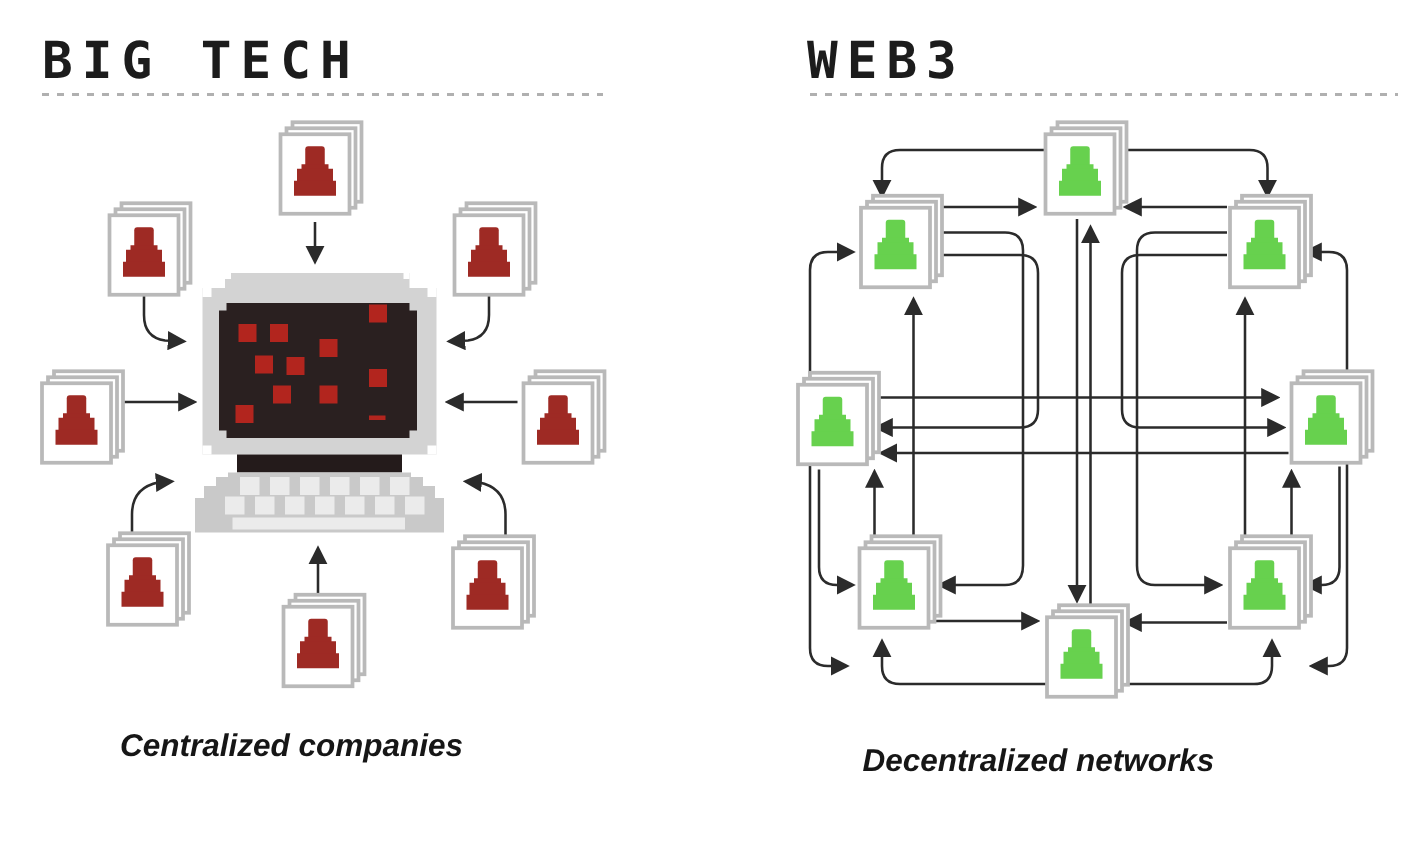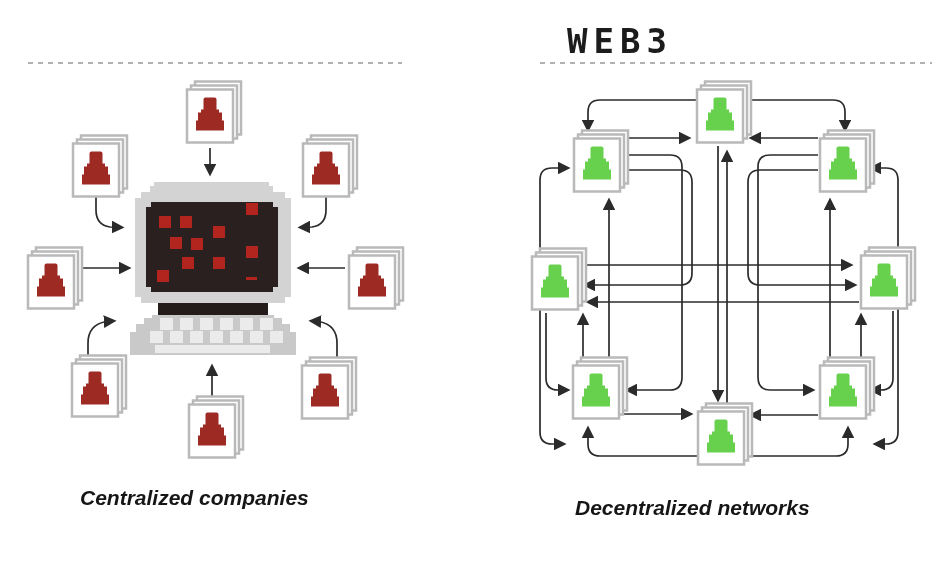--- a/index.html
+++ b/index.html
@@ -7,21 +7,21 @@
     --c-monitor:#d3d3d3; --c-screen:#2a2020; --c-pixel:#b2251e; --c-neck:#241b1b;
     --c-keyboard:#c9c9c9; --c-key:#ebebeb; --c-divider:#b0b0b0; --c-text:#1c1c1c;
     --c-red:#9e2a24; --c-green:#67d14e;
   }
   html,body{margin:0;padding:0;background:var(--c-bg);}
   .canvas{position:relative;width:938px;height:570px;background:var(--c-bg);overflow:hidden;
           font-family:"Liberation Sans",sans-serif;}
   .panel-title{position:absolute;font-family:"DejaVu Sans Mono",monospace;font-weight:bold;
           font-size:34px;line-height:1;letter-spacing:6px;color:var(--c-text);white-space:nowrap;}
   .title-left{left:28px;top:24px;}
-  .title-right{left:538px;top:24px;margin-left:29px;}
+  .title-right{left:538px;top:24px;}
   .divider{position:absolute;top:62px;height:2px;
           background:repeating-linear-gradient(90deg,var(--c-divider) 0 5px,transparent 5px 10px);}
   .divider-left{left:28px;width:374px;}
   .divider-right{left:540px;width:392px;}
   .caption{position:absolute;font-style:italic;font-weight:600;font-size:21px;color:#161616;
           white-space:nowrap;}
   .caption-left{left:80px;top:486px;font-style:italic;}
   .caption-right{left:575px;top:496px;text-align:center;}
   svg{position:absolute;left:0;top:0;}
   .arrow{fill:none;stroke:var(--c-arrow);stroke-width:1.7px;}
@@ -170,18 +170,19 @@
         <use href="#ucard" x="820" y="138.5"></use>
         <use href="#ucard" x="532" y="256.5"></use>
         <use href="#ucard" x="861" y="255.5"></use>
         <use href="#ucard" x="573" y="365.5"></use>
         <use href="#ucard" x="820" y="365.5"></use>
         <use href="#ucard" x="698" y="411.5"></use>
       </g>
     </g>
   </svg>
 
+  <div class="panel-title title-left">BIG TECH</div>
   <div class="panel-title title-right">WEB3</div>
   <div class="divider divider-left"></div>
   <div class="divider divider-right"></div>
   <div class="caption caption-left">Centralized companies</div>
   <div class="caption caption-right">Decentralized networks</div>
 </div>
 
 </body></html>

